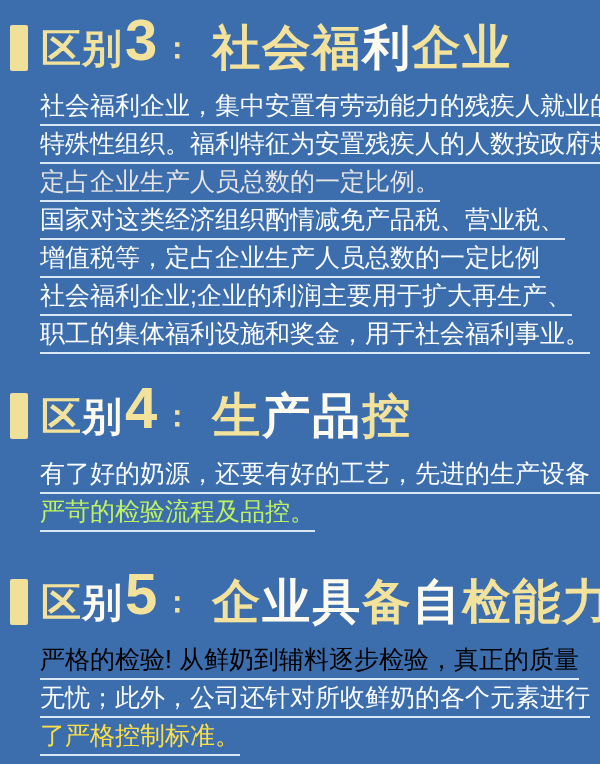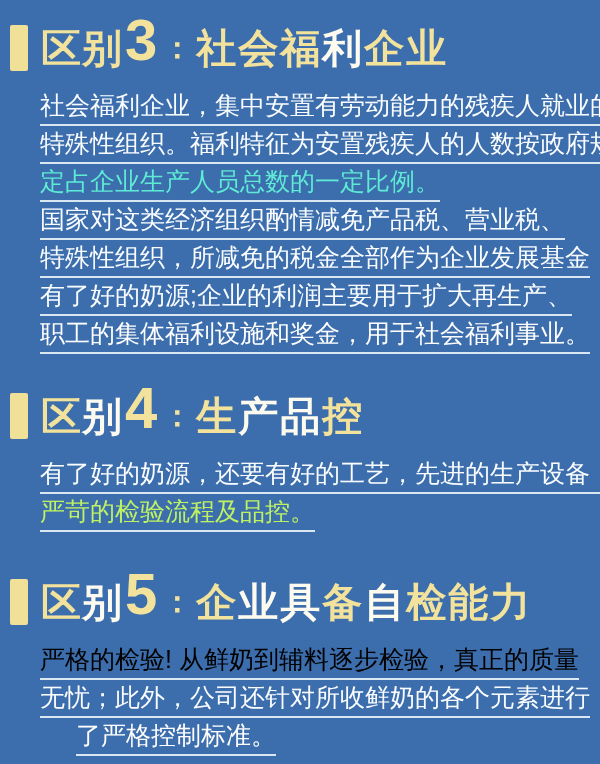--- a/index.html
+++ b/index.html
@@ -39,24 +39,24 @@
     position: relative;
     top: -8px;
     margin: 0 3px 0 2px;
   }
   .hdr-colon {
     font-size: 30px;
     font-weight: bold;
     margin: 0 4px 0 2px;
   }
   .hdr-title {
-    font-size: 40px;
+    font-size: 48px;
     font-weight: bold;
     letter-spacing: 2px;
-    margin-left: 0;
+    margin-left: 16px;
   }
   .body-block {
     padding-left: 40px;
     padding-right: 8px;
     margin-top: 8px;
   }
   .body-line { height: 38px; }
   .body-line .u {
     display: inline-block;
     font-size: 25px;
@@ -76,24 +76,24 @@
       <div class="section-header">
         <div class="accent-bar" style="background: rgb(240, 224, 152);"></div>
         <span class="hdr-label"><span style="color: rgb(242, 226, 155);">区</span><span style="color: rgb(242, 226, 155);">别</span></span>
         <span class="hdr-number" style="color: rgb(242, 226, 155);">3</span>
         <span class="hdr-colon" style="color: rgb(242, 226, 155);">：</span>
         <span class="hdr-title"><span style="color: rgb(242, 226, 155);">社</span><span style="color: rgb(242, 226, 155);">会</span><span style="color: rgb(242, 226, 155);">福</span><span style="color: rgb(253, 251, 240);">利</span><span style="color: rgb(242, 226, 155);">企</span><span style="color: rgb(242, 226, 155);">业</span></span>
       </div>
       <div class="body-block">
         <div class="body-line"><span class="u" style="color: rgb(250, 253, 255); border-bottom-color: rgb(217, 231, 243);">社会福利企业，集中安置有劳动能力的残疾人就业的</span></div>
         <div class="body-line"><span class="u" style="color: rgb(250, 253, 255); border-bottom-color: rgb(217, 231, 243);">特殊性组织。福利特征为安置残疾人的人数按政府规</span></div>
-        <div class="body-line"><span class="u" style="color: #5eead4; border-bottom-color: rgb(217, 231, 243); text-align: right;">定占企业生产人员总数的一定比例。</span></div>
+        <div class="body-line"><span class="u" style="color: #e5e5e5; border-bottom-color: rgb(217, 231, 243); text-align: right;">定占企业生产人员总数的一定比例。</span></div>
         <div class="body-line"><span class="u" style="color: rgb(250, 253, 255); border-bottom-color: rgb(217, 231, 243);">国家对这类经济组织酌情减免产品税、营业税、</span></div>
-        <div class="body-line"><span class="u" style="color: rgb(250, 253, 255); border-bottom-color: rgb(217, 231, 243);">特殊性组织，所减免的税金全部作为企业发展基金</span></div>
-        <div class="body-line"><span class="u" style="color: rgb(250, 253, 255); border-bottom-color: rgb(217, 231, 243);">有了好的奶源;企业的利润主要用于扩大再生产、</span></div>
+        <div class="body-line"><span class="u" style="color: rgb(250, 253, 255); border-bottom-color: rgb(217, 231, 243);">增值税等，定占企业生产人员总数的一定比例</span></div>
+        <div class="body-line"><span class="u" style="color: rgb(250, 253, 255); border-bottom-color: rgb(217, 231, 243);">社会福利企业;企业的利润主要用于扩大再生产、</span></div>
         <div class="body-line"><span class="u" style="color: #ffffff; border-bottom-color: rgb(217, 231, 243);">职工的集体福利设施和奖金，用于社会福利事业。</span></div>
       </div>
     </section>
     <section class="section">
       <div class="section-header">
         <div class="accent-bar" style="background: rgb(240, 224, 152);"></div>
         <span class="hdr-label"><span style="color: rgb(242, 226, 155);">区</span><span style="color: rgb(253, 251, 240);">别</span></span>
         <span class="hdr-number" style="color: rgb(242, 226, 155);">4</span>
         <span class="hdr-colon" style="color: rgb(242, 226, 155);">：</span>
         <span class="hdr-title"><span style="color: rgb(242, 226, 155);">生</span><span style="color: rgb(253, 251, 240);">产</span><span style="color: rgb(253, 251, 240);">品</span><span style="color: rgb(242, 226, 155);">控</span></span>
@@ -107,16 +107,16 @@
       <div class="section-header">
         <div class="accent-bar" style="background: rgb(240, 224, 152);"></div>
         <span class="hdr-label"><span style="color: rgb(242, 226, 155);">区</span><span style="color: rgb(253, 251, 240);">别</span></span>
         <span class="hdr-number" style="color: rgb(242, 226, 155);">5</span>
         <span class="hdr-colon" style="color: rgb(242, 226, 155);">：</span>
         <span class="hdr-title"><span style="color: rgb(242, 226, 155);">企</span><span style="color: rgb(253, 251, 240);">业</span><span style="color: rgb(253, 251, 240);">具</span><span style="color: rgb(242, 226, 155);">备</span><span style="color: rgb(253, 251, 240);">自</span><span style="color: rgb(242, 226, 155);">检</span><span style="color: rgb(242, 226, 155);">能</span><span style="color: rgb(242, 226, 155);">力</span></span>
       </div>
       <div class="body-block">
         <div class="body-line"><span class="u" style="color: #000000; border-bottom-color: rgb(217, 231, 243);">严格的检验! 从鲜奶到辅料逐步检验，真正的质量</span></div>
         <div class="body-line"><span class="u" style="color: rgb(250, 253, 255); border-bottom-color: rgb(217, 231, 243); font-family: Liberation Serif, serif;">无忧；此外，公司还针对所收鲜奶的各个元素进行</span></div>
-        <div class="body-line"><span class="u" style="color: #ffffff; border-bottom-color: rgb(217, 231, 243); margin-left: 36px;">了严格控制标准。</span></div>
+        <div class="body-line"><span class="u" style="color: #fde047; border-bottom-color: rgb(217, 231, 243);">了严格控制标准。</span></div>
       </div>
     </section>
   </main>
 
 </body></html>

